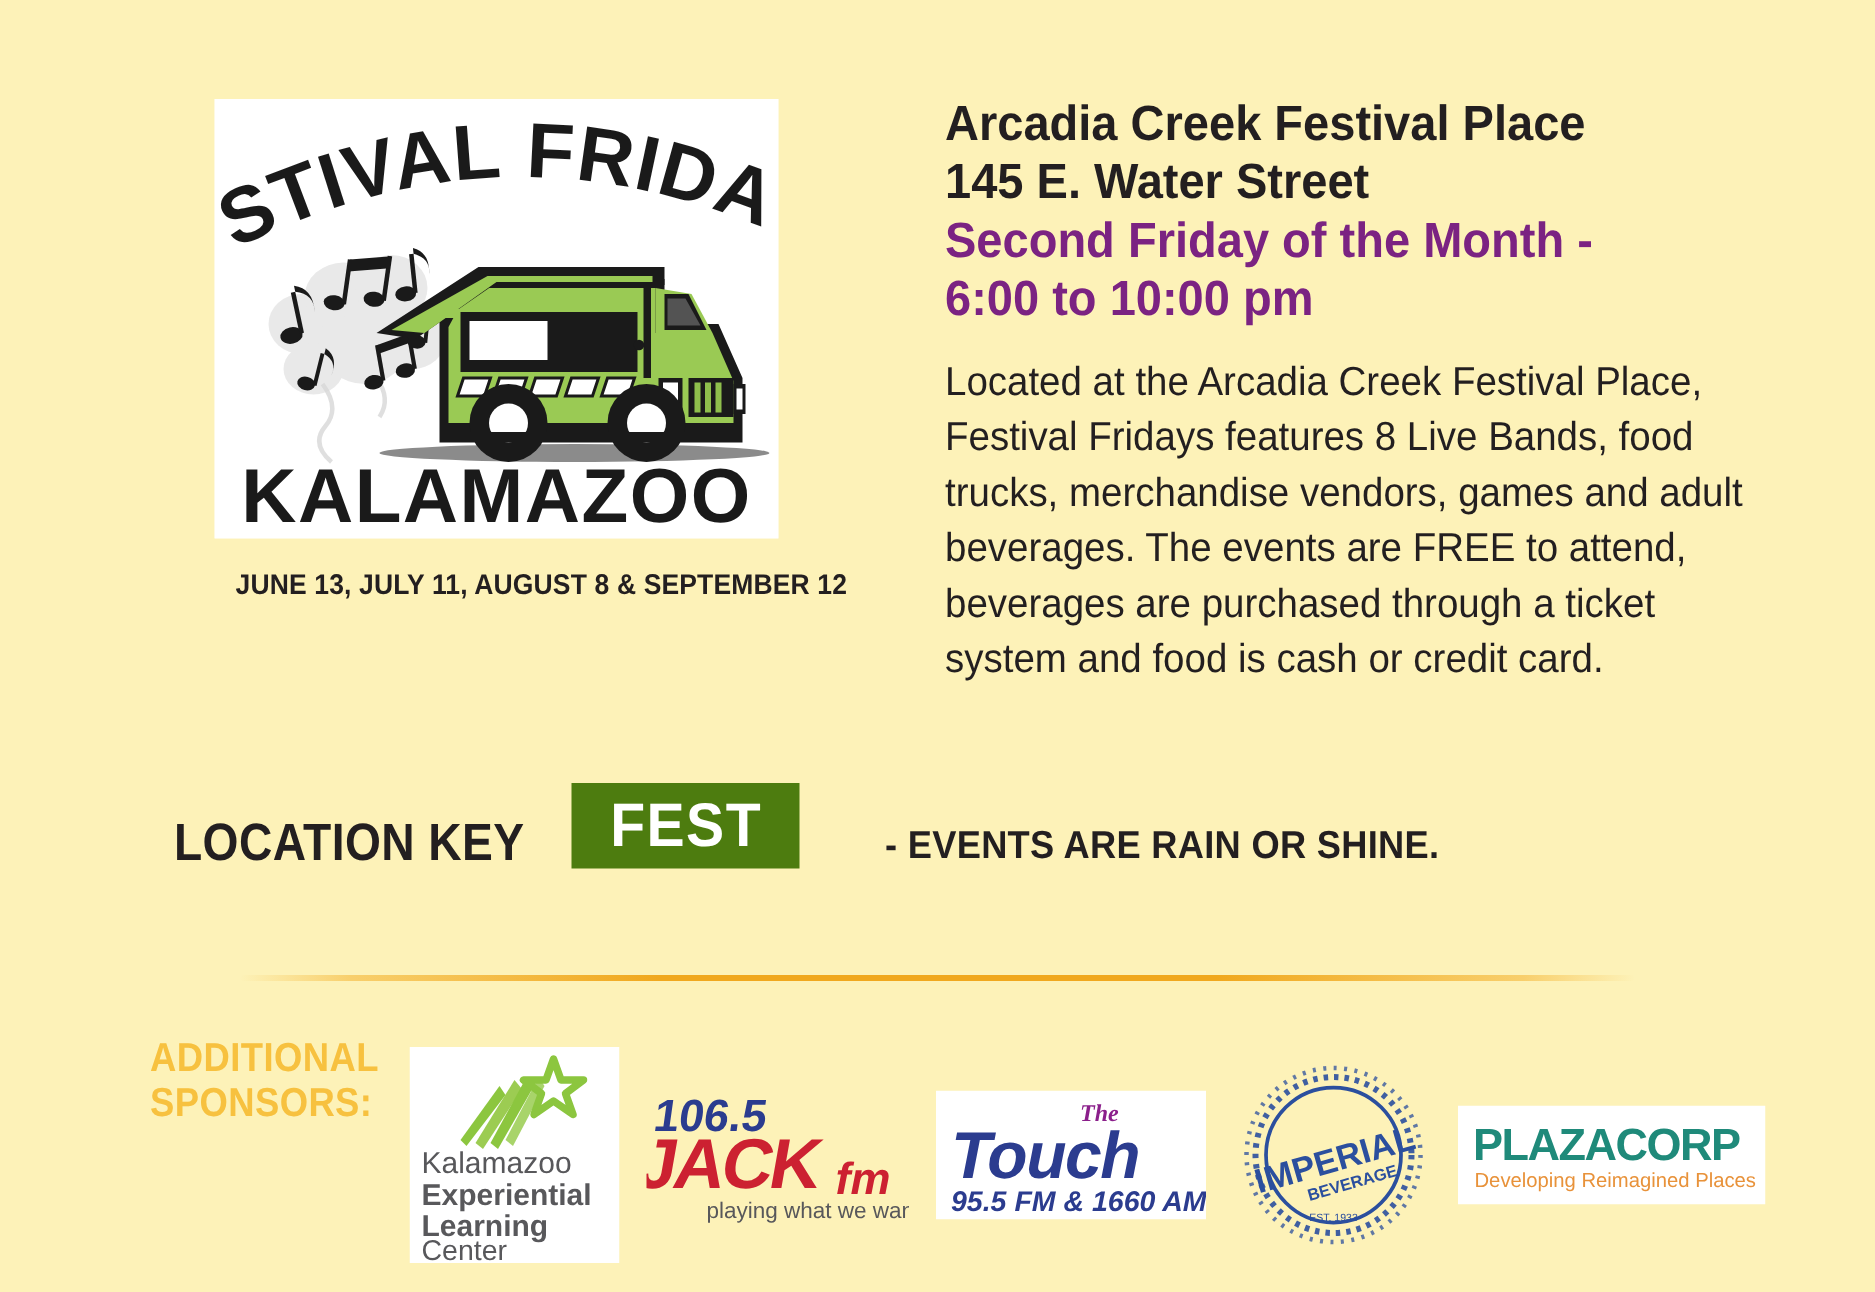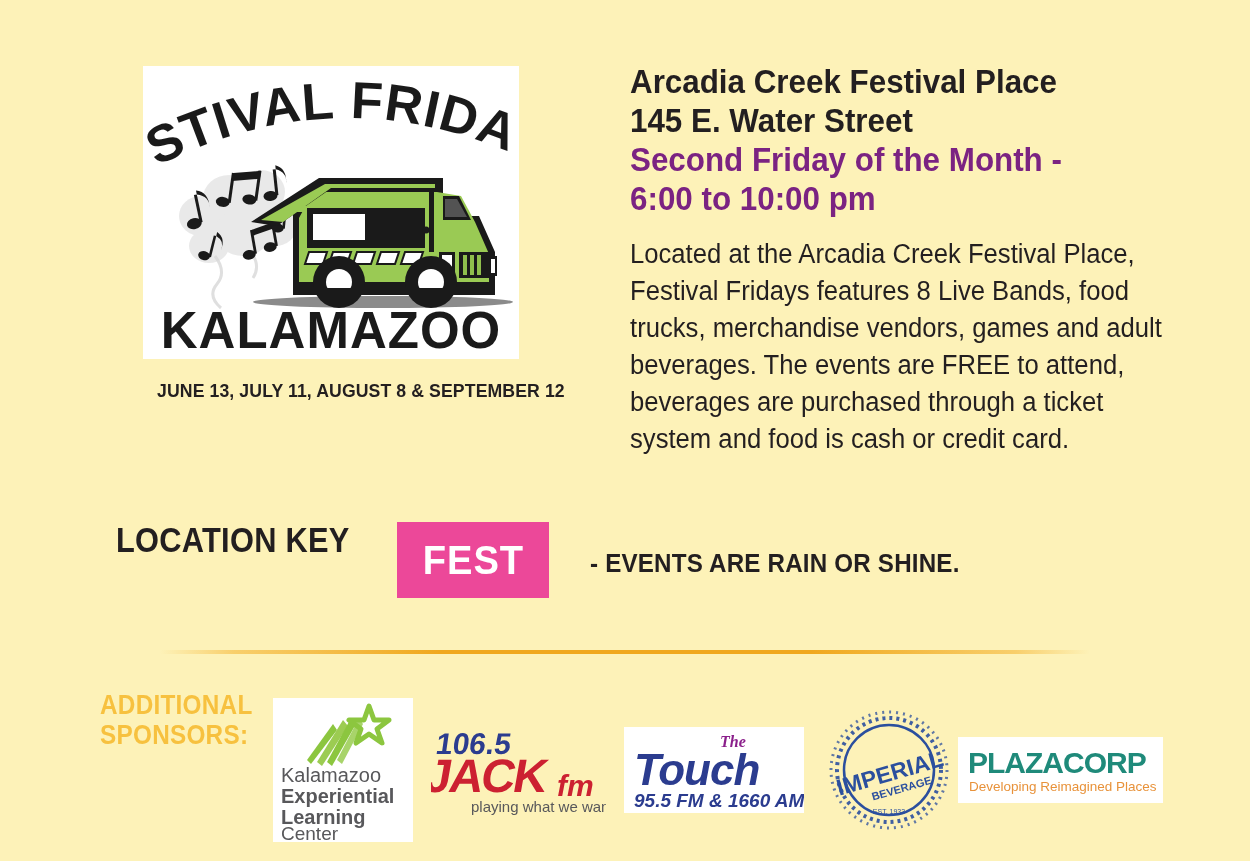--- a/index.html
+++ b/index.html
@@ -48,40 +48,40 @@
     transform-origin: center;
     white-space: nowrap;
   }
 
   
   .location-key {
     position: absolute;
     left: 116px;
     top: 522px;
     display: flex;
-    align-items: flex-start;
+    align-items: flex-end;
   }
 
   .location-key-label {
     font-family: "Liberation Sans Narrow", "Liberation Sans", sans-serif;
     font-weight: 700;
     font-size: 35px;
     line-height: 1;
     letter-spacing: 0.3px;
     color: #231f20;
     transform: scaleX(0.88);
     transform-origin: left center;
     white-space: nowrap;
   }
 
   .fest-badge {
-    margin-left: 16px;
+    margin-left: 0;
     width: 152px;
-    height: 76px;
-    background: #ec4899;
+    height: 57px;
+    background: #4d7c0f;
     display: flex;
     align-items: center;
     justify-content: center;
   }
 
   .fest-badge-text {
     font-family: "Liberation Sans Narrow", "Liberation Sans", sans-serif;
     font-weight: 700;
     font-size: 41px;
     line-height: 1;
@@ -180,21 +180,21 @@
   .sponsor {
     display: flex;
     align-items: center;
     justify-content: center;
   }
 
   .sp-kelc   { width: 140px; margin-left: 8px; }
   .sp-jack   { width: 175px; margin-left: 18px; }
   .sp-touch  { width: 180px; margin-left: 18px; }
   .sp-imp    { width: 130px; margin-left: 20px; }
-  .sp-plaza  { width: 205px; margin-left: 4px; border-radius: 15px; }
+  .sp-plaza  { width: 205px; margin-left: 18px; border-radius: 15px; }
 
   .sponsor svg { display: block; }
 </style>
 </head>
 <body>
 
 <div class="flyer">
 
   <div class="logo-card">
     <svg class="logo-svg" viewBox="0 0 376 293">

